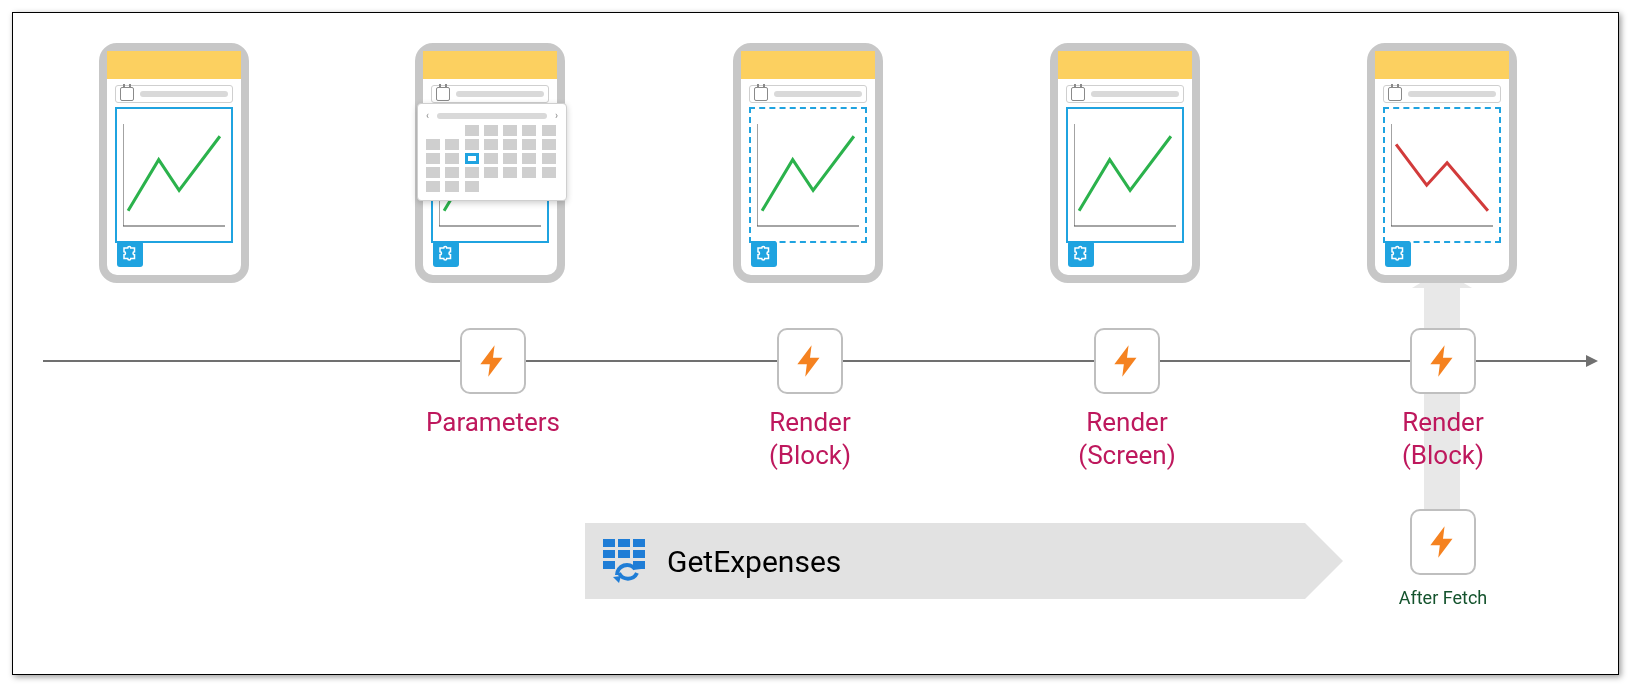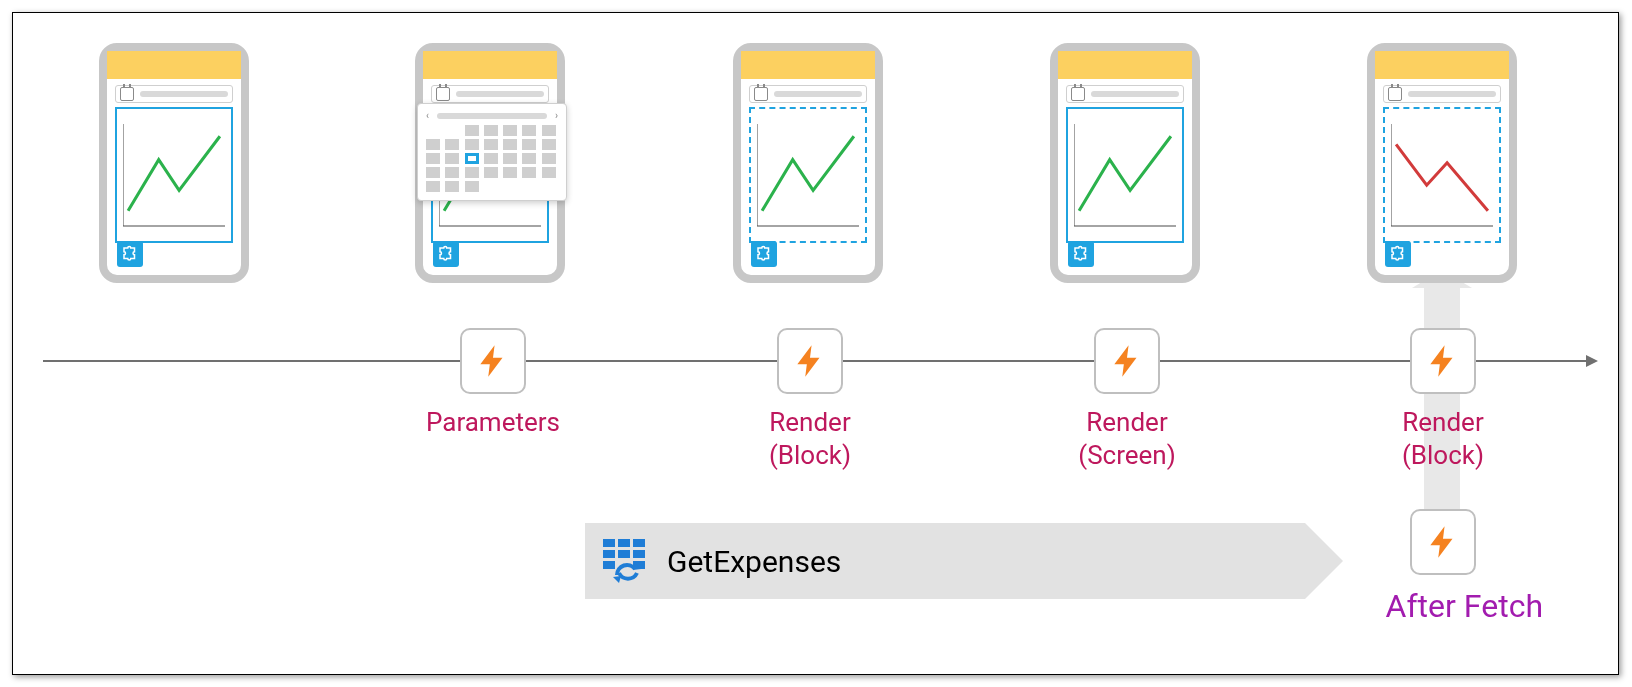--- a/index.html
+++ b/index.html
@@ -150,23 +150,23 @@
     border-left:38px solid #e2e2e2;
     border-top:38px solid transparent;
     border-bottom:38px solid transparent;
   }
   .expenses .dbicon { width:48px;height:48px; }
 
   .afterfetch {
     position:absolute;
     top:496px; left:1330px;
     width:200px;
-    text-align:right;
-    color:#a21caf;
-    font-size:32px;
+    text-align:center;
+    color:#14532d;
+    font-size:18px;
   }
   .afterfetch .box {
     width:66px;height:66px;
     border:2px solid #bfbfbf;
     border-radius:10px;
     background:#fff;
     margin:0 auto 12px auto;
     display:flex;align-items:center;justify-content:center;
   }
   

